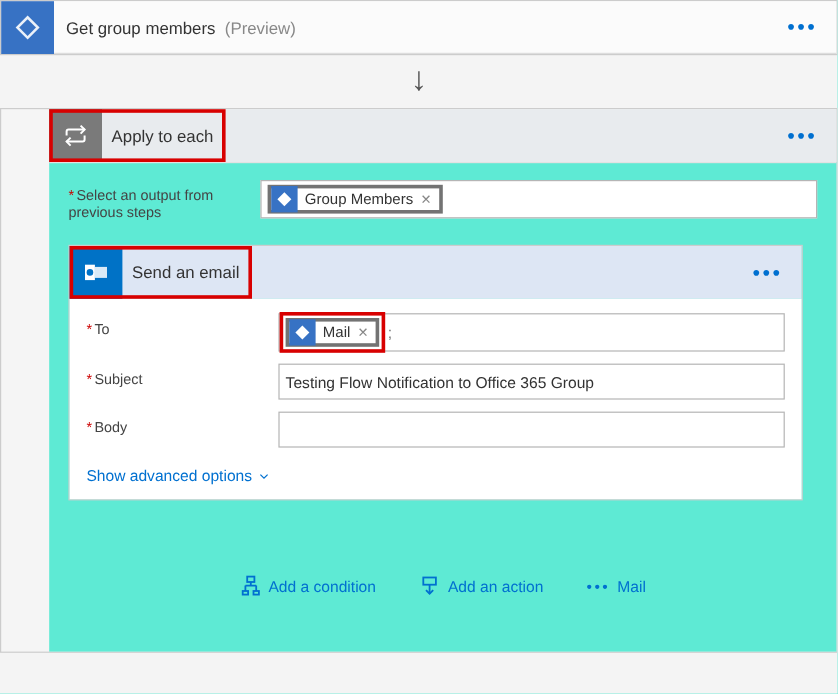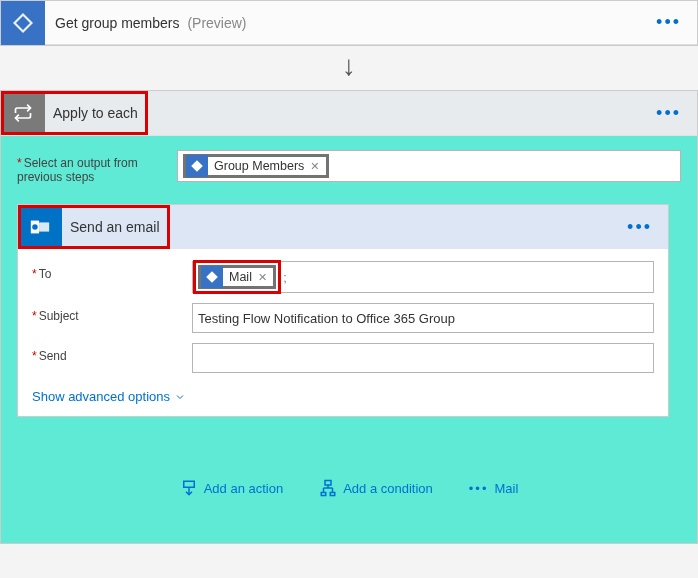--- a/index.html
+++ b/index.html
@@ -62,20 +62,21 @@
     text-align: center;
     font-size: 28px;
     color: #555;
     padding: 6px 0 10px;
     line-height: 1;
   }
 
   .loop-card {
     border: 1px solid #ccc;
     background: #f5f5f5;
+    padding-left: 40px;
   }
   .loop-header {
     display: flex;
     align-items: center;
     height: 44px;
     background: #e8ebee;
     padding-right: 8px;
   }
   .loop-header .icon-box {
     width: 44px;
@@ -314,57 +315,57 @@
         <div class="field-row">
           <div class="field-label"><span class="req">*</span><span>Subject</span></div>
           <div class="field-control">
             <div class="input-box">
               <span>Testing Flow Notification to Office 365 Group</span>
             </div>
           </div>
         </div>
         
         <div class="field-row">
-          <div class="field-label"><span class="req">*</span><span>Send</span></div>
+          <div class="field-label"><span class="req">*</span><span>Body</span></div>
           <div class="field-control">
             <div class="input-box"></div>
           </div>
         </div>
 
         <div class="adv-link">
           <span>Show advanced options</span>
           <span>
             <svg width="12" height="12" viewBox="0 0 24 24" fill="none" stroke="#0070d0" stroke-width="2">
                 <polyline points="6 9 12 15 18 9"></polyline>
               </svg>
           </span>
         </div>
       </div>
     </div>
 
     <div class="footer-actions">
-      <span class="act">
-        <svg width="18" height="18" viewBox="0 0 24 24" stroke-width="2">
-            <rect x="5" y="3" width="14" height="8"></rect>
-            <line x1="12" y1="11" x2="12" y2="21"></line>
-            <polyline points="8 17 12 21 16 17"></polyline>
-          </svg>
-        <span>Add an action</span>
-      </span>
       <span class="act">
         <svg width="18" height="18" viewBox="0 0 24 24" stroke-width="2">
             <rect x="8" y="2" width="8" height="6"></rect>
             <line x1="12" y1="8" x2="12" y2="12"></line>
             <line x1="6" y1="12" x2="18" y2="12"></line>
             <line x1="6" y1="12" x2="6" y2="18"></line>
             <line x1="18" y1="12" x2="18" y2="18"></line>
             <rect x="3" y="18" width="6" height="4"></rect>
             <rect x="15" y="18" width="6" height="4"></rect>
           </svg>
         <span>Add a condition</span>
       </span>
+      <span class="act">
+        <svg width="18" height="18" viewBox="0 0 24 24" stroke-width="2">
+            <rect x="5" y="3" width="14" height="8"></rect>
+            <line x1="12" y1="11" x2="12" y2="21"></line>
+            <polyline points="8 17 12 21 16 17"></polyline>
+          </svg>
+        <span>Add an action</span>
+      </span>
       <span class="more">
         <span style="letter-spacing:2px;">•••</span>
         <span>Mail</span>
       </span>
     </div>
   </div>
 </div>
 
 </body></html>

